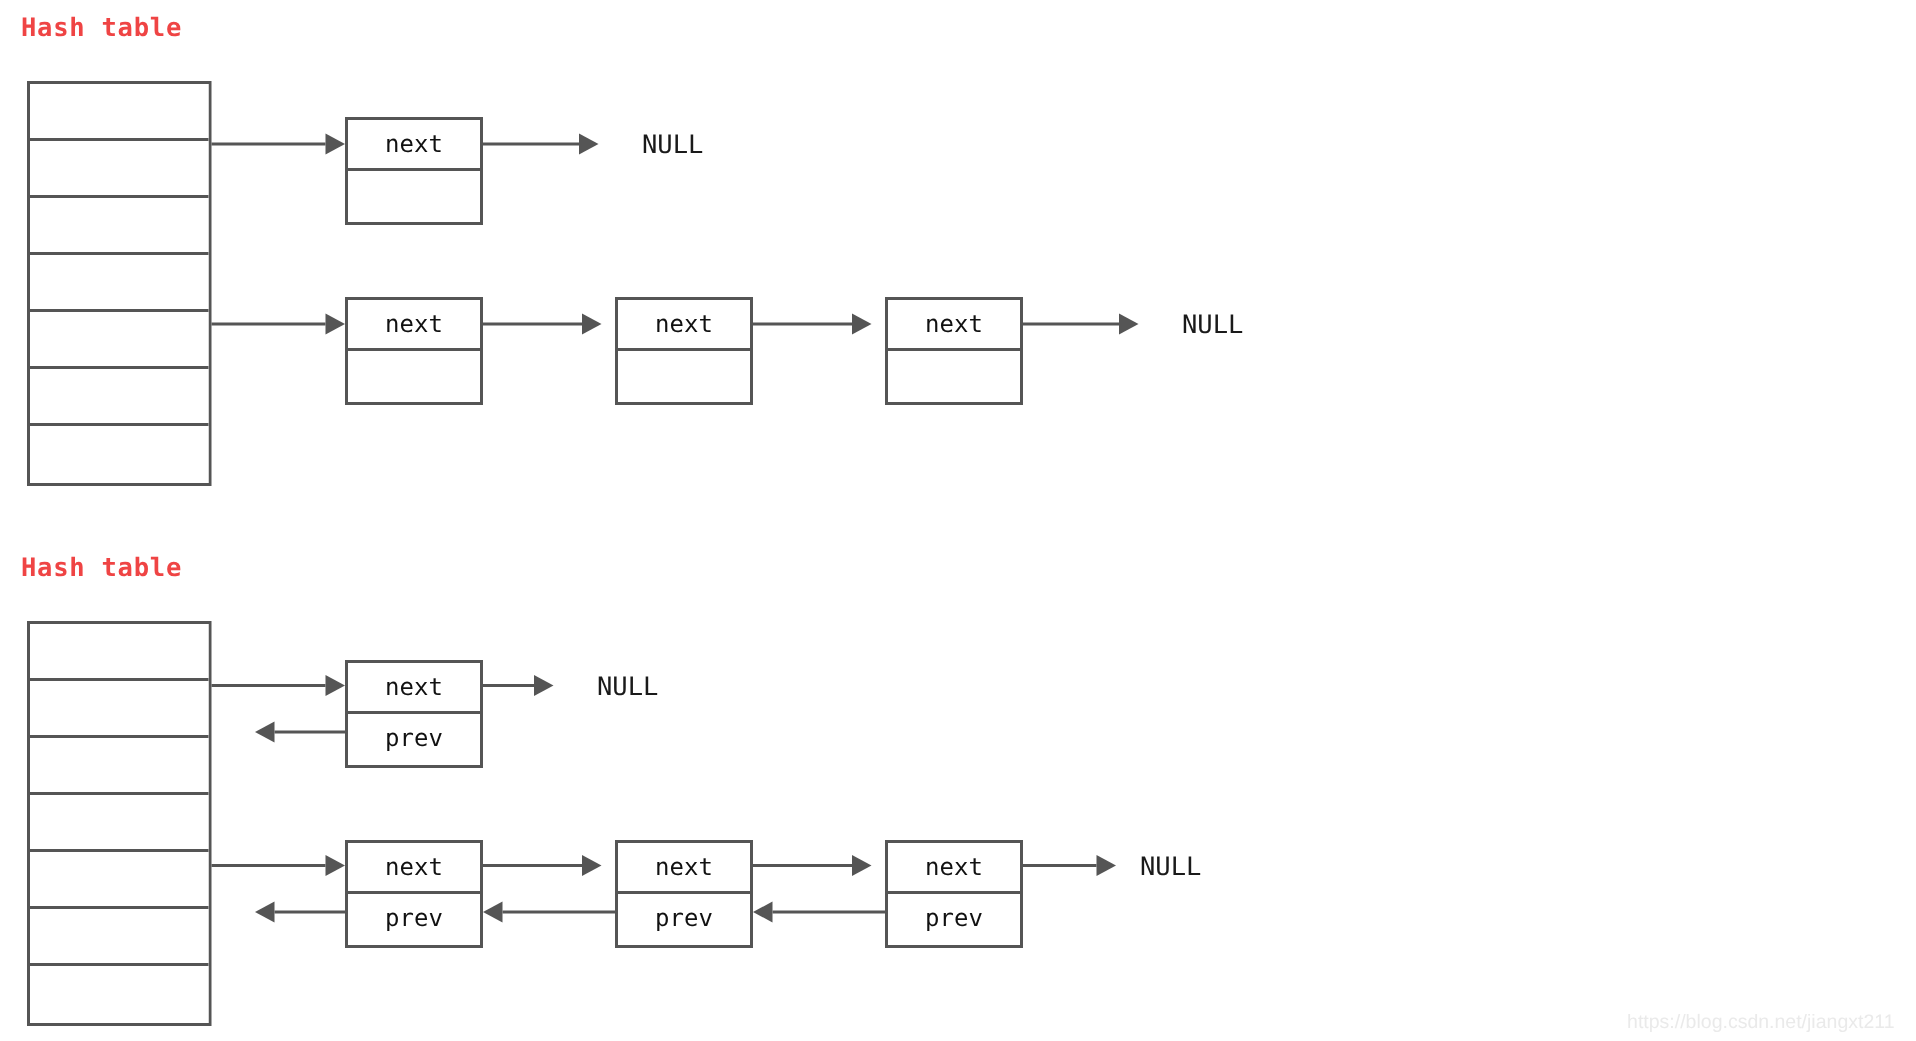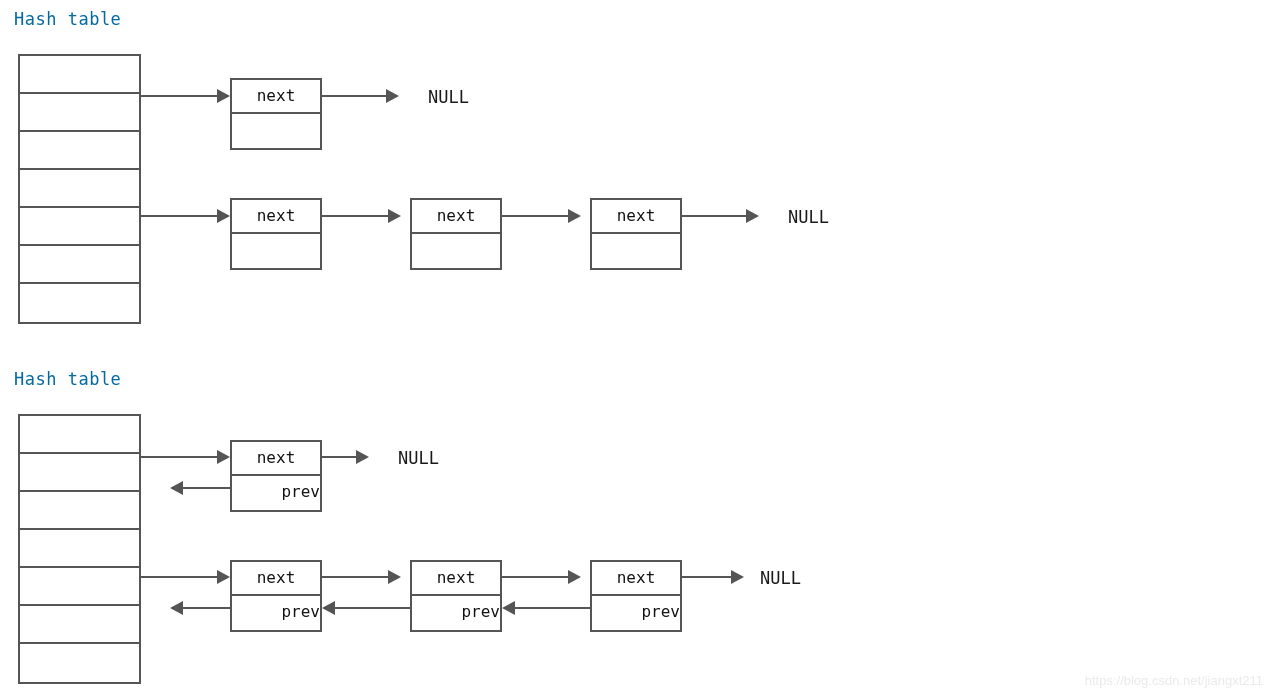--- a/index.html
+++ b/index.html
@@ -19,22 +19,23 @@
     position: absolute;
     left: 0; top: 0;
     width: 1277px;
     height: 694px;
   }
   .section-title {
     position: absolute;
     font-family: "DejaVu Sans Mono", "Liberation Mono", monospace;
     font-size: 17px;
     letter-spacing: 0.5px;
-    color: #0369a1;
+    color: #ef4444;
     white-space: nowrap;
+    font-weight: bold;
   }
   
   .hash-table {
     position: absolute;
     width: 123px;
     border: 2px solid #555555;
     box-sizing: border-box;
     background: #ffffff;
   }
   .hash-cell {
@@ -60,21 +61,20 @@
     text-align: center;
     font-family: "DejaVu Sans Mono", "Liberation Mono", monospace;
     font-size: 16px;
     color: #111111;
     box-sizing: border-box;
     border-bottom: 2px solid #555555;
     background: #ffffff;
   }
   .node-cell:last-child {
     border-bottom: none;
-    text-align: right;
   }
   .node-cell.empty {
     color: transparent;
   }
   
   .arrow {
     position: absolute;
     height: 2px;
     background: #555555;
   }

